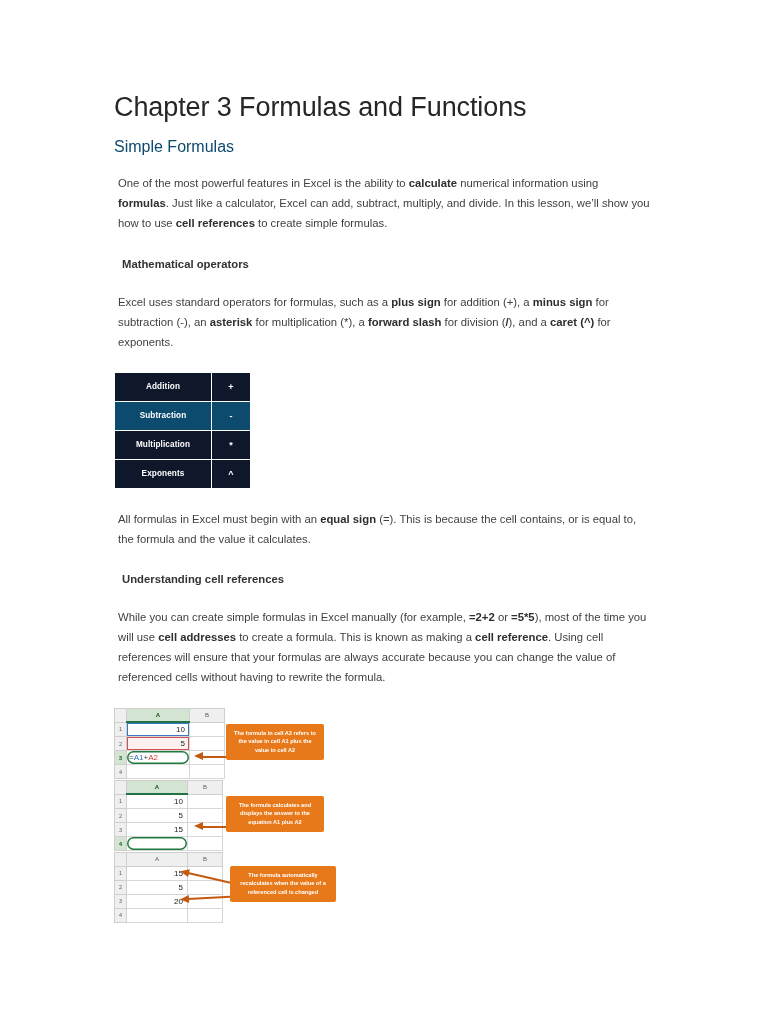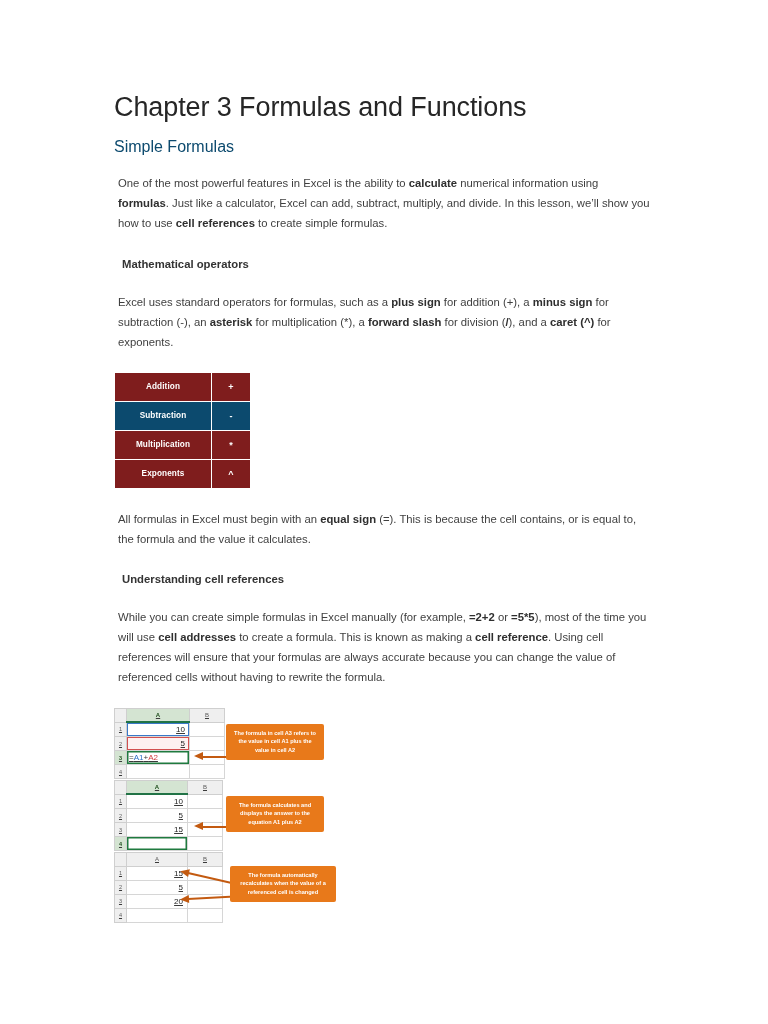--- a/index.html
+++ b/index.html
@@ -75,28 +75,27 @@
     font-size: 8.2px;
     font-weight: bold;
     text-align: center;
     vertical-align: middle;
     border: 1px solid #ffffff;
     padding: 0;
     letter-spacing: 0.1px;
   }
   .op-table td.op-name { width: 96px; }
   .op-table td.op-sym  { width: 38px; font-size: 9px; }
-  .row-dark  td { background: #7f1d1d; }
+  .row-dark  td { background: #0f172a; }
   .row-light td { background: #0c4a6e; }
 
   
   .figure {
     position: relative;
     margin: 0 0 10px 0;
-    text-decoration: underline;
   }
   .sheet {
     position: relative;
     border-collapse: collapse;
     font-size: 7.2px;
     font-family: "Liberation Sans", sans-serif;
     background: #ffffff;
     table-layout: fixed;
   }
   .sheet td, .sheet th {
@@ -145,21 +144,21 @@
   .sheet td.cell {
     width: 56px;
     text-align: right;
     padding-right: 4px;
     color: #202020;
     font-size: 8px;
   }
   .sheet td.cell-b { width: 30px; }
   .cell-blue   { box-shadow: inset 0 0 0 1px #3a78c8; }
   .cell-red    { box-shadow: inset 0 0 0 1px #d24f4f; background: #fdf0f0 !important; }
-  .cell-green  { box-shadow: inset 0 0 0 1.5px #1f7a3f; }
+  .cell-green  { box-shadow: inset 0 0 0 1.5px #1f7a3f; border-radius: 7px; }
   .formula {
     text-align: left !important;
     padding-left: 2px !important;
     font-size: 7.2px;
   }
   .ref-a1 { color: #2f6fc4; }
   .ref-a2 { color: #d23c3c; }
   .op-plus { color: #3a3a3a; }
 
   

